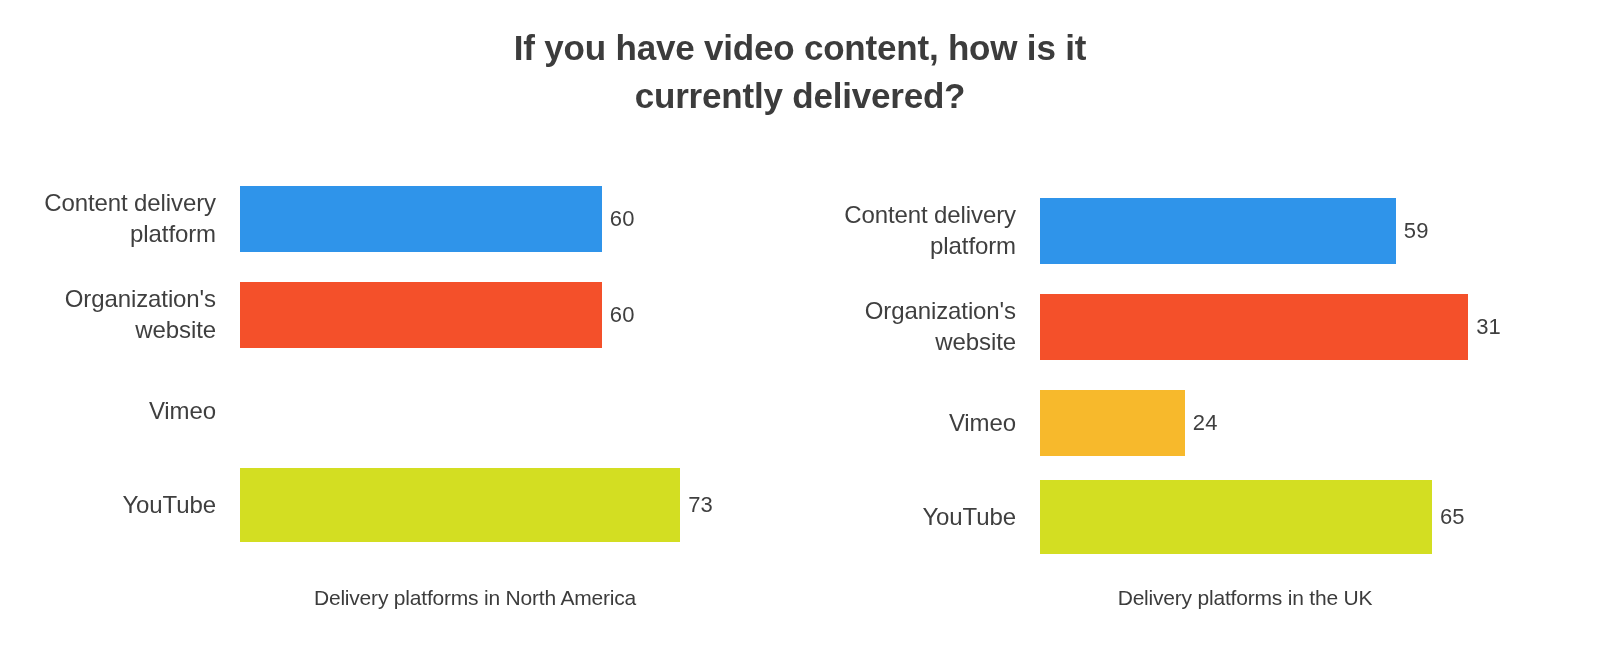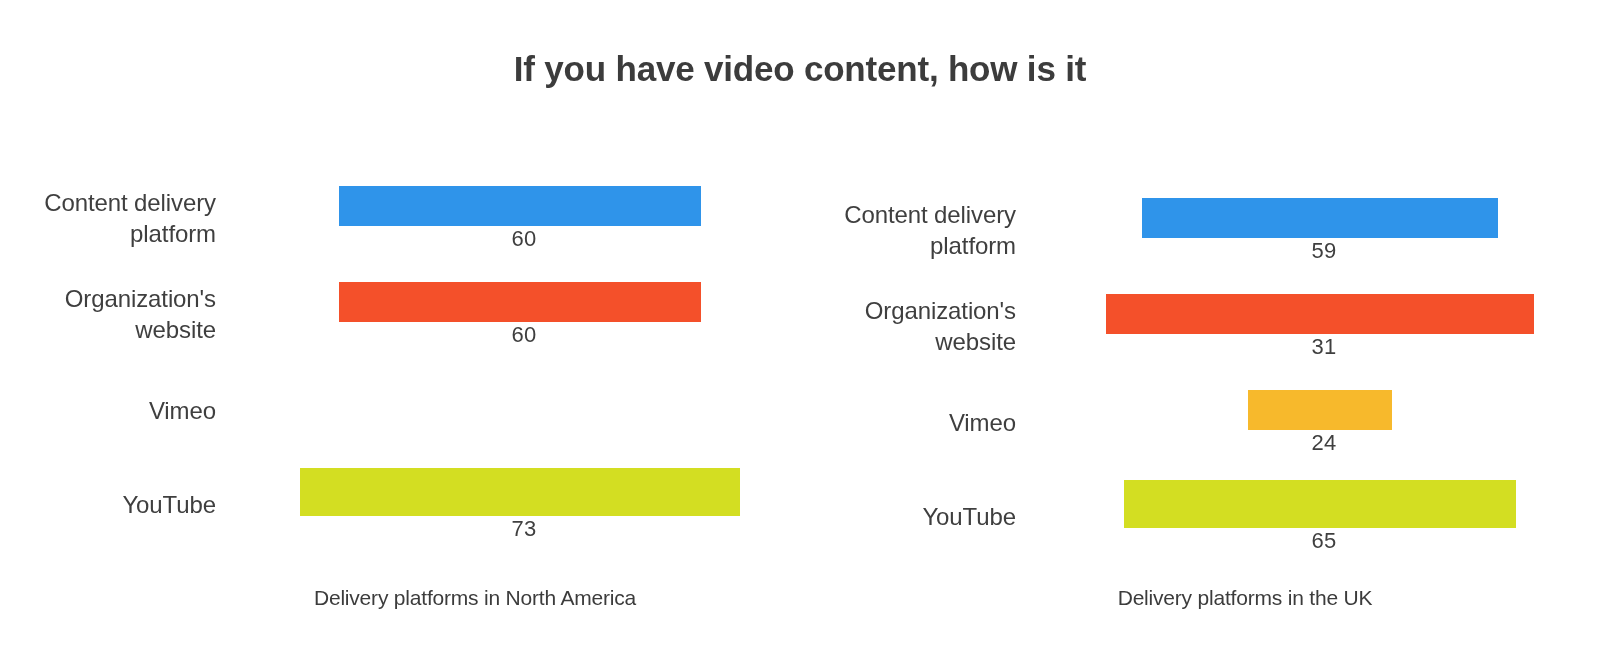--- a/index.html
+++ b/index.html
@@ -11,21 +11,21 @@
     width: 1600px;
     height: 670px;
     font-family: "Liberation Sans", "DejaVu Sans", sans-serif;
     overflow: hidden;
     position: relative;
   }
 
   
   .chart-title {
     position: absolute;
-    top: 45px;
+    top: 24px;
     left: 0;
     width: 1600px;
     text-align: center;
     font-size: 35px;
     font-weight: bold;
     color: #3c3c3c;
     line-height: 1.36;
     letter-spacing: -0.2px;
   }
   .chart-title .tline { display: block; }
@@ -73,24 +73,22 @@
     font-size: 24px;
     color: #3f3f3f;
     line-height: 1.28;
     letter-spacing: -0.1px;
   }
 
   .bar-wrap {
     position: relative;
     flex: 1 1 auto;
     display: flex;
-    flex-direction: column;
     align-items: center;
     height: 100%;
-    justify-content: space-between;
   }
 
   .bar {
     height: 100%;
     display: block;
   }
 
   .bar-value {
     font-size: 22px;
     color: #3f3f3f;
@@ -111,20 +109,21 @@
     letter-spacing: -0.2px;
   }
   .cap-inner-left  { padding-left: 150px; }
   .cap-inner-right { padding-left: 90px; }
 </style>
 </head>
 <body>
 
 <div class="chart-title">
   <span class="tline">If you have video content, how is it</span>
+  <span class="tline">currently delivered?</span>
 </div>
 
 <div class="panels">
 
   <div class="panel">
     <div class="plot" id="plot-0">
         <div class="bar-row" style="top: 16px; height: 66px;">
           <div class="cat-label">Content delivery platform</div>
           <div class="bar-wrap">
             <div class="bar" style="width: 361.8px; background: rgb(47, 148, 234);"></div>

